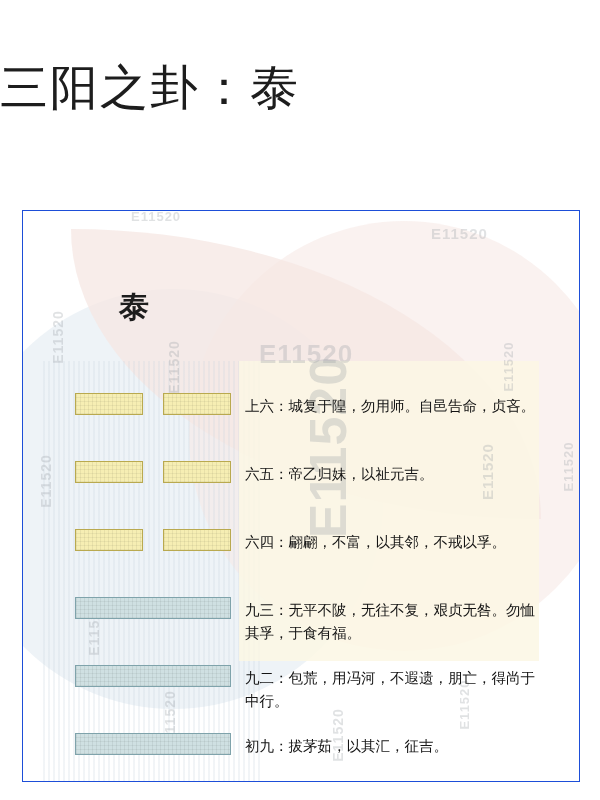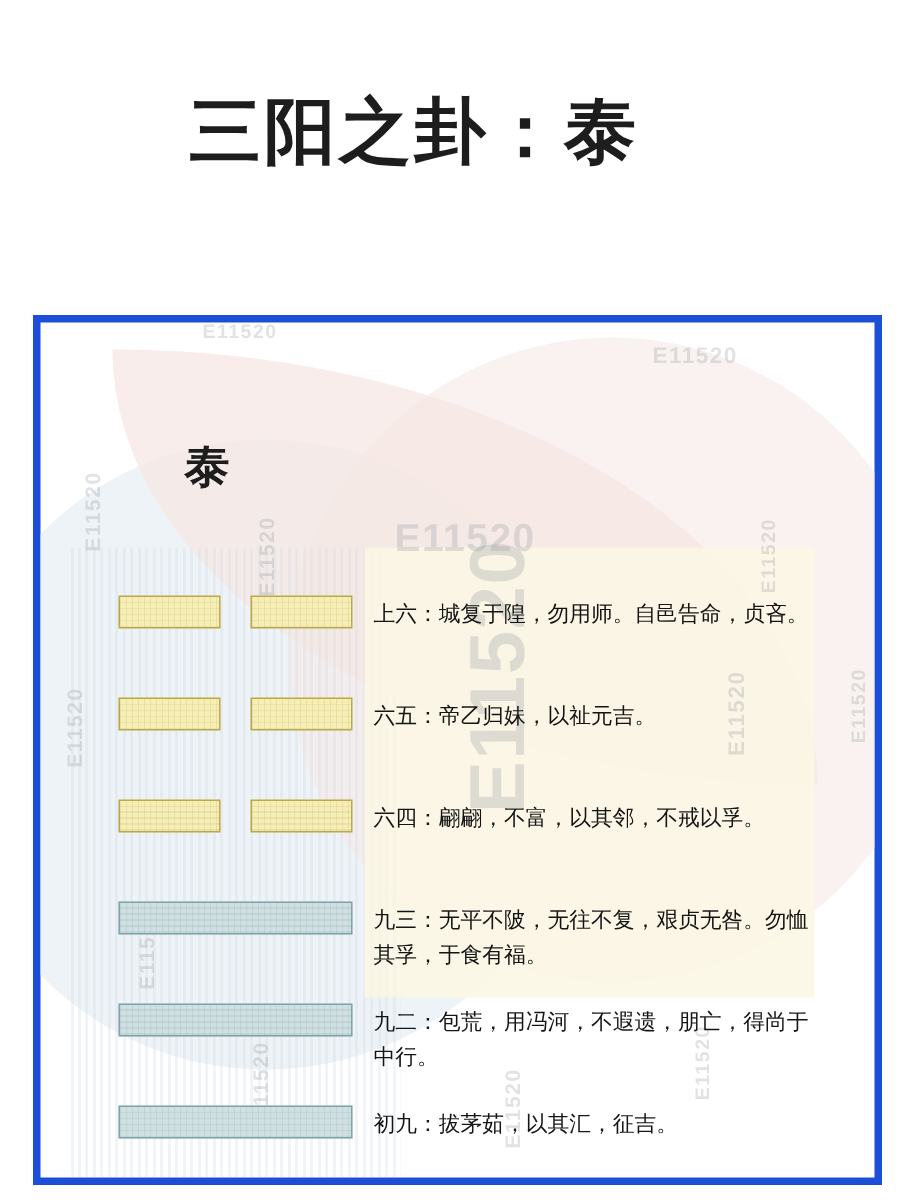--- a/index.html
+++ b/index.html
@@ -14,36 +14,35 @@
     overflow: hidden;
     position: relative;
   }
 
   
   .page-title {
     position: absolute;
     top: 56px;
     left: 0;
     width: 552px;
-    text-align: center;
     font-family: "DejaVu Sans", "Liberation Sans", sans-serif;
-    font-weight: bold;
+    font-weight: normal;
     font-size: 48px;
     letter-spacing: 2px;
     color: #1d1d1d;
   }
 
   
   .panel {
     position: absolute;
     left: 22px;
     top: 210px;
     width: 556px;
     height: 570px;
-    border: 5px solid #1d4ed8;
+    border: 1px solid #1d4ed8;
     background: #ffffff;
     overflow: hidden;
   }
 
   
   .bg-layer { position: absolute; inset: 0; overflow: hidden; }
 
   .circle-left {
     position: absolute;
     left: -60px;

